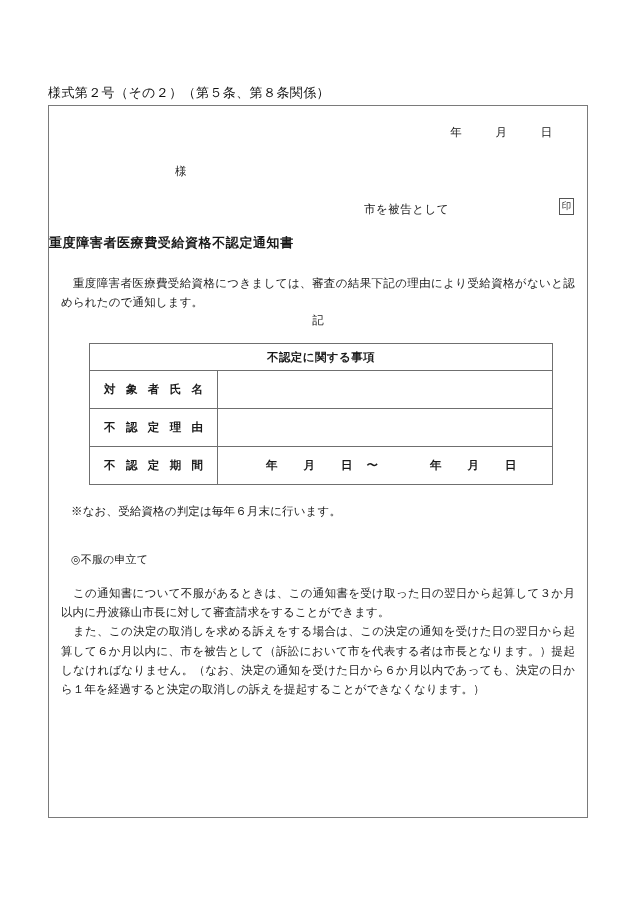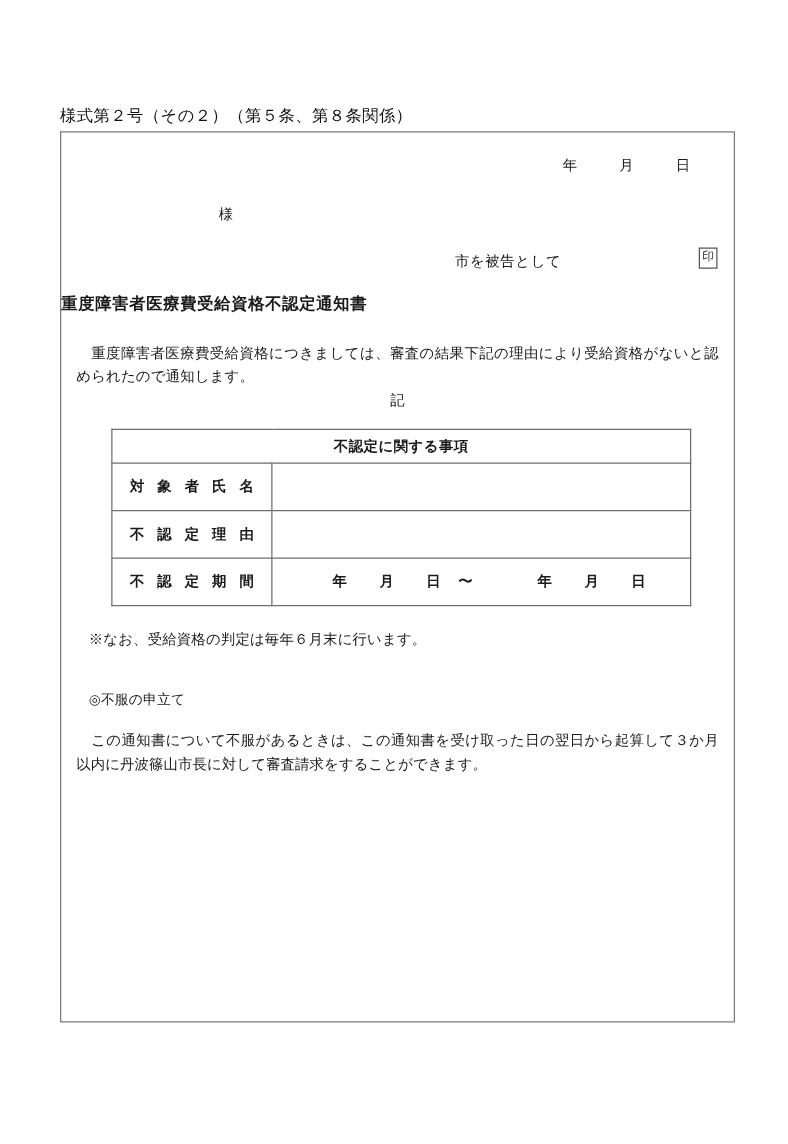--- a/index.html
+++ b/index.html
@@ -295,16 +295,17 @@
       </tr>
     </tbody>
       </table>
 
     <div class="note">※なお、受給資格の判定は毎年６月末に行います。</div>
 
     <div class="appeal-heading">◎不服の申立て</div>
 
     <div class="appeal-body">
       <p>この通知書について不服があるときは、この通知書を受け取った日の翌日から起算して３か月以内に丹波篠山市長に対して審査請求をすることができます。</p>
+      <p>また、この決定の取消しを求める訴えをする場合は、この決定の通知を受けた日の翌日から起算して６か月以内に、市を被告として（訴訟において市を代表する者は市長となります。）提起しなければなりません。（なお、決定の通知を受けた日から６か月以内であっても、決定の日から１年を経過すると決定の取消しの訴えを提起することができなくなります。）</p>
     </div>
 
   </div>
 </div>
 
 </body></html>

